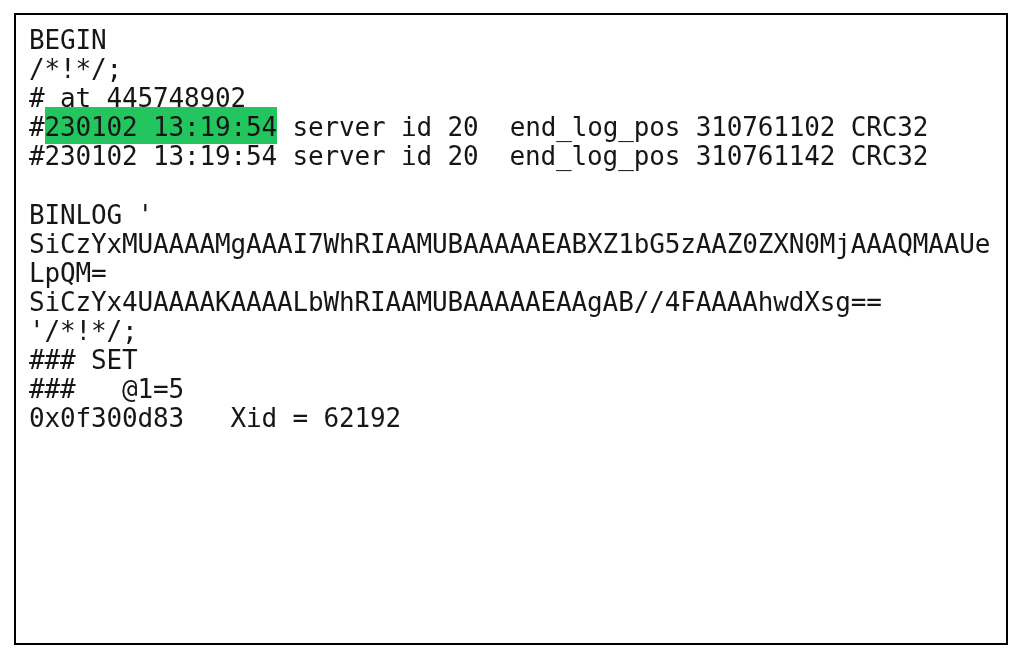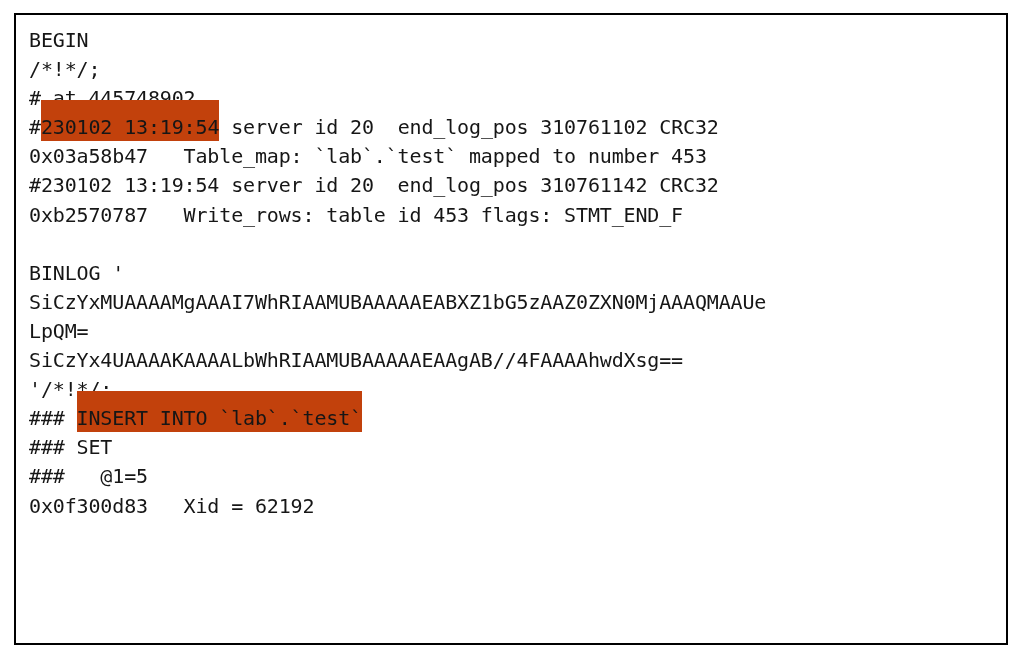--- a/index.html
+++ b/index.html
@@ -30,57 +30,54 @@
   #log-body {
     position: absolute;
     left: 13px;
     top: 11px;
     right: 2px;
     bottom: 2px;
   }
 
   .log-line {
     font-family: "DejaVu Sans Mono", "Liberation Mono", monospace;
-    font-size: 20px;
+    font-size: 26px;
     line-height: 29.1px;
     letter-spacing: -0.15px;
     color: #161616;
     white-space: pre;
     margin: 0;
     padding: 0;
     height: 29.1px;
   }
 
   .log-line.blank {
     height: 29.1px;
   }
 
   .hl {
-    background: #c2410c;
-    padding: 15px 0 2px 0;
+    background: #22c55e;
+    padding: 5px 0 2px 0;
     box-decoration-break: clone;
     -webkit-box-decoration-break: clone;
   }
 </style>
 </head>
 <body>
 
 <div id="log-frame">
   <div id="log-body">
       <div class="log-line"><span>BEGIN</span></div>
       <div class="log-line"><span>/*!*/;</span></div>
       <div class="log-line"><span># at 445748902</span></div>
       <div class="log-line"><span>#</span><span class="hl">230102 13:19:54</span><span> server id 20  end_log_pos 310761102 CRC32</span></div>
-      <div class="log-line"><span>0x03a58b47   Table_map: `lab`.`test` mapped to number 453</span></div>
       <div class="log-line"><span>#230102 13:19:54 server id 20  end_log_pos 310761142 CRC32</span></div>
-      <div class="log-line"><span>0xb2570787   Write_rows: table id 453 flags: STMT_END_F</span></div>
       <div class="log-line blank"><span></span></div>
       <div class="log-line"><span>BINLOG '</span></div>
       <div class="log-line"><span>SiCzYxMUAAAAMgAAAI7WhRIAAMUBAAAAAEABXZ1bG5zAAZ0ZXN0MjAAAQMAAUe</span></div>
       <div class="log-line"><span>LpQM=</span></div>
       <div class="log-line"><span>SiCzYx4UAAAAKAAAALbWhRIAAMUBAAAAAEAAgAB//4FAAAAhwdXsg==</span></div>
       <div class="log-line"><span>'/*!*/;</span></div>
-      <div class="log-line"><span>### </span><span class="hl">INSERT INTO `lab`.`test`</span></div>
       <div class="log-line"><span>### SET</span></div>
       <div class="log-line"><span>###   @1=5</span></div>
       <div class="log-line"><span>0x0f300d83   Xid = 62192</span></div>
     </div>
 </div>
 
 </body></html>

